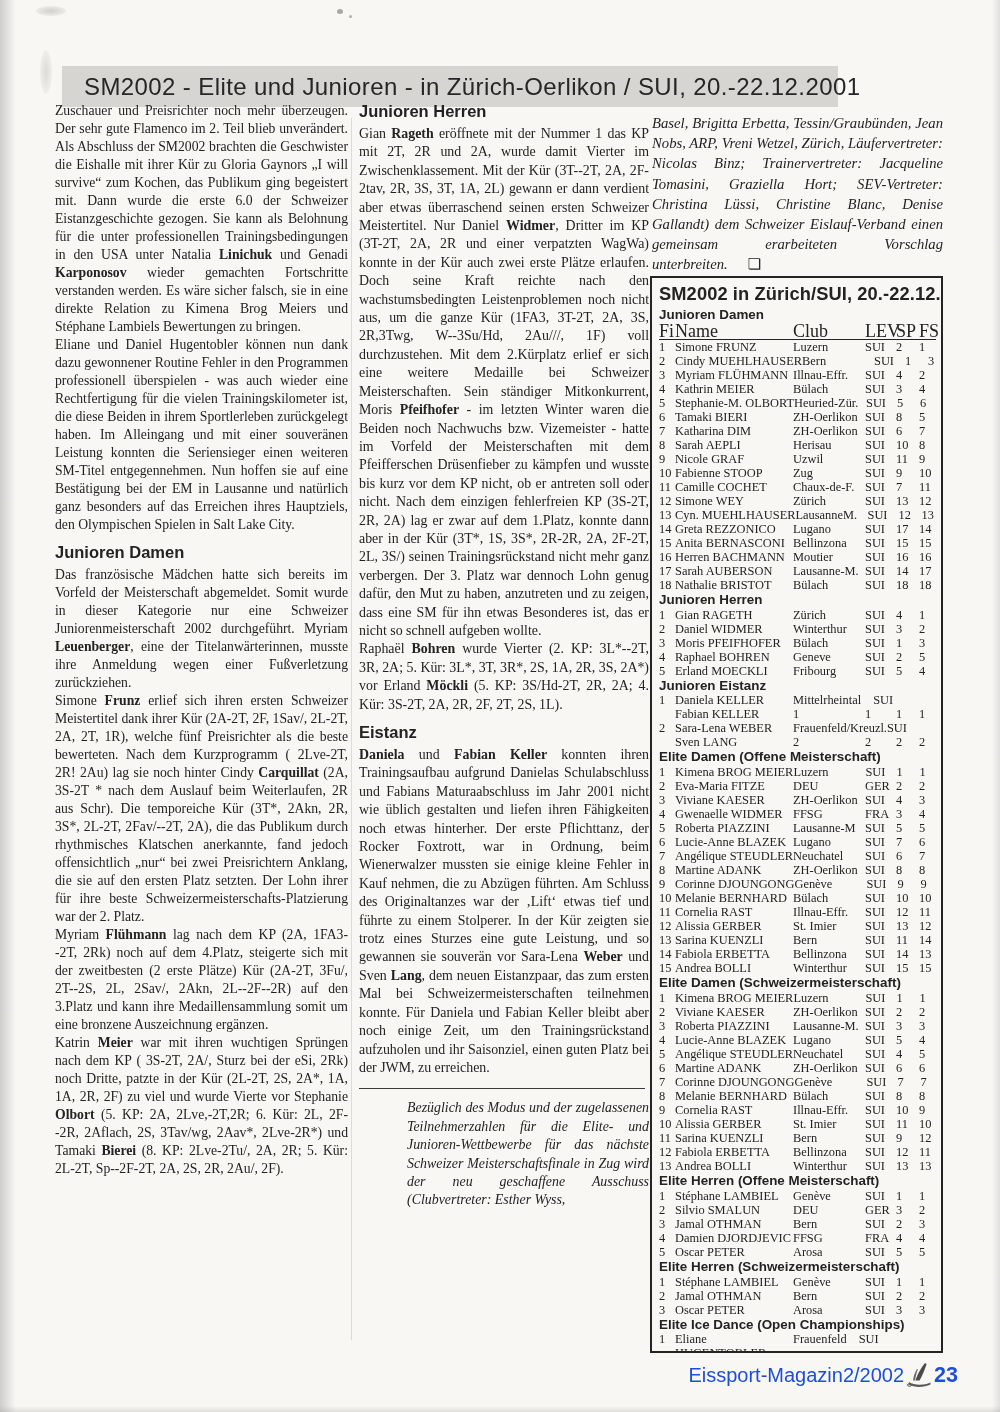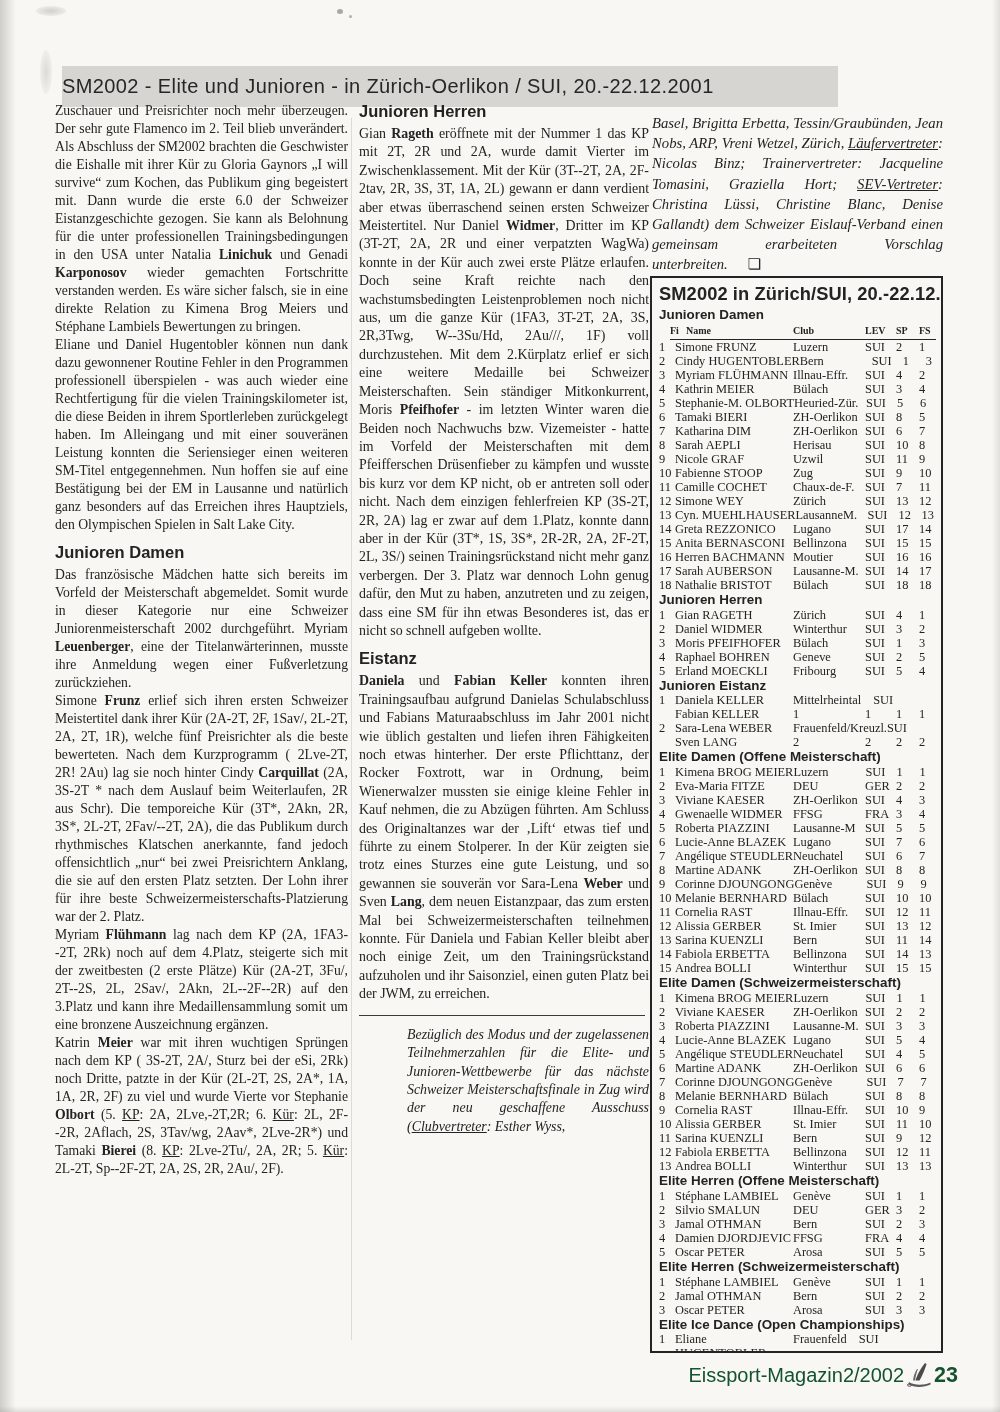--- a/index.html
+++ b/index.html
@@ -15,58 +15,58 @@
   .smudge-a{position:absolute;left:36px;top:6px;width:30px;height:10px;border-radius:50%;
         background:radial-gradient(rgba(90,90,88,.25),rgba(90,90,88,0));}
   .smudge-b{position:absolute;left:40px;top:50px;width:12px;height:44px;border-radius:50%;
         background:radial-gradient(rgba(90,90,88,.18),rgba(90,90,88,0));}
   .speck-a{position:absolute;left:337px;top:9px;width:6px;height:5px;border-radius:50%;background:rgba(70,70,68,.45);}
   .speck-b{position:absolute;left:349px;top:15px;width:3px;height:3px;border-radius:50%;background:rgba(70,70,68,.4);}
   .col-rule{position:absolute;left:351px;top:118px;width:1px;height:1222px;background:rgba(60,60,58,.15);}
 
   
   .title-bar{position:absolute;left:62px;top:66px;width:776px;height:41px;background:#d6d5d2;}
-  .title-bar .t{display:block;line-height:41px;font-family:"Liberation Sans",sans-serif;
-        font-size:20px;letter-spacing:.4px;color:#262624;white-space:nowrap;}
+  .title-bar .t{display:block;padding-left:22px;line-height:41px;font-family:"Liberation Sans",sans-serif;
+        font-size:24px;letter-spacing:.4px;color:#262624;white-space:nowrap;}
   .logo{position:absolute;left:860px;top:32px;width:112px;height:78px;}
 
   
   .col{position:absolute;top:102px;text-align:justify;hyphens:auto;-webkit-hyphens:auto;overflow:hidden;}
   .col-left{left:55px;width:293px;height:1248px;font-size:13.7px;line-height:18.0px;}
   .col-mid{left:359px;width:290px;height:1276px;font-size:13.9px;line-height:18.4px;}
   .col-right-intro{position:absolute;left:652px;top:113px;width:291px;height:162px;
         font-size:14.7px;line-height:20.2px;font-style:italic;text-align:justify;overflow:hidden;}
   p.body-para{margin:0;}
   p.italic{font-style:italic;margin-left:48px;}
   .col-heading{font-family:"Liberation Sans",sans-serif;font-weight:bold;font-size:16.5px;
         margin:9px 0 4px;text-align:left;line-height:19px;}
   .col-heading.first{margin-top:0;}
   .b{font-weight:bold;}
-  .u{text-decoration:underline;}
+  .u{}
   .rule{border:0;border-top:1.5px solid #3a3a38;margin:11px 4px 10px 0;}
   .endmark{margin-left:20px;font-style:normal;font-size:15px;}
 
   
   .table-box{position:absolute;left:650px;top:276px;width:293px;height:1077px;border:2px solid #242422;
         box-sizing:border-box;padding:3px 5px 0 7px;font-size:12.4px;line-height:14px;overflow:hidden;}
   .table-title{font-family:"Liberation Sans",sans-serif;font-weight:bold;font-size:18.3px;
         line-height:23px;margin:1px 0 2px;letter-spacing:.1px;white-space:nowrap;}
   .sec-head{font-family:"Liberation Sans",sans-serif;font-weight:bold;font-size:13.4px;line-height:15.8px;white-space:nowrap;}
-  .thead-row{display:grid;grid-template-columns:16px 1fr 72px 31px 23px 17px;font-weight:bold;
-        border-bottom:1.4px solid #242422;line-height:16px;font-size:10px;margin-left:11px;}
+  .thead-row{display:grid;grid-template-columns:16px 1fr 72px 31px 23px 17px;font-weight:normal;
+        border-bottom:1.4px solid #242422;line-height:16px;font-size:18px;}
   .trow{display:grid;grid-template-columns:16px 1fr 72px 31px 23px 17px;}
   .trow span,.thead-row span{white-space:nowrap;overflow:visible;}
   .prow1{display:flex;}
   .prow1 .pfi{width:16px;flex:none;}
   .prow1 .pname{width:118px;flex:none;}
   .prow1 .pnat{margin-left:12px;}
 
   
   .footer{position:absolute;top:1362px;left:0;width:958px;display:flex;justify-content:flex-end;
-        align-items:center;font-family:"Liberation Sans",sans-serif;font-size:20px;color:#14532d;}
+        align-items:center;font-family:"Liberation Sans",sans-serif;font-size:20px;color:#1d4ed8;}
   .footer .issue{font-weight:normal;}
   .footer .pagenum{font-weight:bold;font-size:21.5px;}
 </style>
 </head>
 <body>
 
 <div class="page">
   <div class="edge-left"></div>
   <div class="edge-right"></div>
   <div class="edge-bottom"></div>
@@ -86,20 +86,21 @@
       <p class="body-para">Eliane und Daniel Hugentobler können nun dank dazu gewonnener Routine Fehler in den Programmen professionell überspielen - was auch wieder eine Rechtfertigung für die vielen Trainingskilometer ist, die diese Beiden in ihrem Sportlerleben zurückgelegt haben. Im Alleingang und mit einer souveränen Leistung konnten die Seriensieger einen weiteren SM-Titel entgegennehmen. Nun hoffen sie auf eine Bestätigung bei der EM in Lausanne und natürlich ganz besonders auf das Erreichen ihres Hauptziels, den Olympischen Spielen in Salt Lake City.</p>
       <div class="col-heading">Junioren Damen</div>
       <p class="body-para">Das französische Mädchen hatte sich bereits im Vorfeld der Meisterschaft abgemeldet. Somit wurde in dieser Kategorie nur eine Schweizer Juniorenmeisterschaft 2002 durchgeführt. Myriam <span class="b">Leuenberger</span>, eine der Titelanwärterinnen, musste ihre Anmeldung wegen einer Fußverletzung zurückziehen.</p>
       <p class="body-para">Simone <span class="b">Frunz</span> erlief sich ihren ersten Schweizer Meistertitel dank ihrer Kür (2A-2T, 2F, 1Sav/, 2L-2T, 2A, 2T, 1R), welche fünf Preisrichter als die beste bewerteten. Nach dem Kurzprogramm ( 2Lve-2T, 2R! 2Au) lag sie noch hinter Cindy <span class="b">Carquillat</span> (2A, 3S-2T * nach dem Auslauf beim Weiterlaufen, 2R aus Schr). Die temporeiche Kür (3T*, 2Akn, 2R, 3S*, 2L-2T, 2Fav/--2T, 2A), die das Publikum durch rhythmisches Klatschen anerkannte, fand jedoch offensichtlich „nur“ bei zwei Preisrichtern Anklang, die sie auf den ersten Platz setzten. Der Lohn ihrer für ihre beste Schweizermeisterschafts-Platzierung war der 2. Platz.</p>
       <p class="body-para">Myriam <span class="b">Flühmann</span> lag nach dem KP (2A, 1FA3--2T, 2Rk) noch auf dem 4.Platz, steigerte sich mit der zweitbesten (2 erste Plätze) Kür (2A-2T, 3Fu/, 2T--2S, 2L, 2Sav/, 2Akn, 2L--2F--2R) auf den 3.Platz und kann ihre Medaillensammlung somit um eine bronzene Auszeichnung ergänzen.</p>
       <p class="body-para">Katrin <span class="b">Meier</span> war mit ihren wuchtigen Sprüngen nach dem KP ( 3S-2T, 2A/, Sturz bei der eSi, 2Rk) noch Dritte, patzte in der Kür (2L-2T, 2S, 2A*, 1A, 1A, 2R, 2F) zu viel und wurde Vierte vor Stephanie <span class="b">Olbort</span> (5. <span class="u">KP</span>: 2A, 2Lve,-2T,2R; 6. <span class="u">Kür</span>: 2L, 2F--2R, 2Aflach, 2S, 3Tav/wg, 2Aav*, 2Lve-2R*) und Tamaki <span class="b">Bierei</span> (8. <span class="u">KP</span>: 2Lve-2Tu/, 2A, 2R; 5. <span class="u">Kür</span>: 2L-2T, Sp--2F-2T, 2A, 2S, 2R, 2Au/, 2F).</p>
     </div>
   <div class="col col-mid" id="col-mid">
       <div class="col-heading first">Junioren Herren</div>
       <p class="body-para">Gian <span class="b">Rageth</span> eröffnete mit der Nummer 1 das KP mit 2T, 2R und 2A, wurde damit Vierter im Zwischenklassement. Mit der Kür (3T--2T, 2A, 2F-2tav, 2R, 3S, 3T, 1A, 2L) gewann er dann verdient aber etwas überraschend seinen ersten Schweizer Meistertitel. Nur Daniel <span class="b">Widmer</span>, Dritter im KP (3T-2T, 2A, 2R und einer verpatzten WagWa) konnte in der Kür auch zwei erste Plätze erlaufen. Doch seine Kraft reichte nach den wachstumsbedingten Leistenproblemen noch nicht aus, um die ganze Kür (1FA3, 3T-2T, 2A, 3S, 2R,3Twg, W--3Su/Hd, 2Au///, 1F) voll durchzustehen. Mit dem 2.Kürplatz erlief er sich eine weitere Medaille bei Schweizer Meisterschaften. Sein ständiger Mitkonkurrent, Moris <span class="b">Pfeifhofer</span> - im letzten Winter waren die Beiden noch Nachwuchs bzw. Vizemeister - hatte im Vorfeld der Meisterschaften mit dem Pfeifferschen Drüsenfieber zu kämpfen und wusste bis kurz vor dem KP nicht, ob er antreten soll oder nicht. Nach dem einzigen fehlerfreien KP (3S-2T, 2R, 2A) lag er zwar auf dem 1.Platz, konnte dann aber in der Kür (3T*, 1S, 3S*, 2R-2R, 2A, 2F-2T, 2L, 3S/) seinen Trainingsrückstand nicht mehr ganz verbergen. Der 3. Platz war dennoch Lohn genug dafür, den Mut zu haben, anzutreten und zu zeigen, dass eine SM für ihn etwas Besonderes ist, das er nicht so schnell aufgeben wollte.</p>
+      <p class="body-para">Raphaël <span class="b">Bohren</span> wurde Vierter (2. <span class="u">KP</span>: 3L*--2T, 3R, 2A; 5. <span class="u">Kür</span>: 3L*, 3T, 3R*, 2S, 1A, 2R, 3S, 2A*) vor Erland <span class="b">Möckli</span> (5. KP: 3S/Hd-2T, 2R, 2A; 4. Kür: 3S-2T, 2A, 2R, 2F, 2T, 2S, 1L).</p>
       <div class="col-heading">Eistanz</div>
       <p class="body-para"><span class="b">Daniela</span> und <span class="b">Fabian Keller</span> konnten ihren Trainingsaufbau aufgrund Danielas Schulabschluss und Fabians Maturaabschluss im Jahr 2001 nicht wie üblich gestalten und liefen ihren Fähigkeiten noch etwas hinterher. Der erste Pflichttanz, der Rocker Foxtrott, war in Ordnung, beim Wienerwalzer mussten sie einige kleine Fehler in Kauf nehmen, die zu Abzügen führten. Am Schluss des Originaltanzes war der ‚Lift‘ etwas tief und führte zu einem Stolperer. In der Kür zeigten sie trotz eines Sturzes eine gute Leistung, und so gewannen sie souverän vor Sara-Lena <span class="b">Weber</span> und Sven <span class="b">Lang</span>, dem neuen Eistanzpaar, das zum ersten Mal bei Schweizermeisterschaften teilnehmen konnte. Für Daniela und Fabian Keller bleibt aber noch einige Zeit, um den Trainingsrückstand aufzuholen und ihr Saisonziel, einen guten Platz bei der JWM, zu erreichen.</p>
       <hr class="rule">
       <p class="body-para italic">Bezüglich des Modus und der zugelassenen Teilnehmerzahlen für die Elite- und Junioren-Wettbewerbe für das nächste Schweizer Meisterschaftsfinale in Zug wird der neu geschaffene Ausschuss (<span class="u">Clubvertreter</span>: Esther Wyss,</p>
     </div>
 
   <div class="col-right-intro" id="col-right-intro">
       <p class="body-para">Basel, Brigitta Erbetta, Tessin/Graubünden, Jean Nobs, ARP, Vreni Wetzel, Zürich, <span class="u">Läufervertreter</span>: Nicolas Binz; Trainervertreter: Jacqueline Tomasini, Graziella Hort; <span class="u">SEV-Vertreter</span>: Christina Lüssi, Christine Blanc, Denise Gallandt) dem Schweizer Eislauf-Verband einen gemeinsam erarbeiteten Vorschlag unterbreiten.<span class="endmark">❏</span></p>
     </div>
 
@@ -118,21 +119,21 @@
         <div class="trow">
           <span>1</span>
           <span>Simone FRUNZ</span>
           <span>Luzern</span>
           <span>SUI</span>
           <span>2</span>
           <span>1</span>
         </div>
         <div class="trow">
           <span>2</span>
-          <span>Cindy HUGENTOBLER</span>
+          <span>Cindy MUEHLHAUSER</span>
           <span>Bern</span>
           <span>SUI</span>
           <span>1</span>
           <span>3</span>
         </div>
         <div class="trow">
           <span>3</span>
           <span>Myriam FLÜHMANN</span>
           <span>Illnau-Effr.</span>
           <span>SUI</span>

